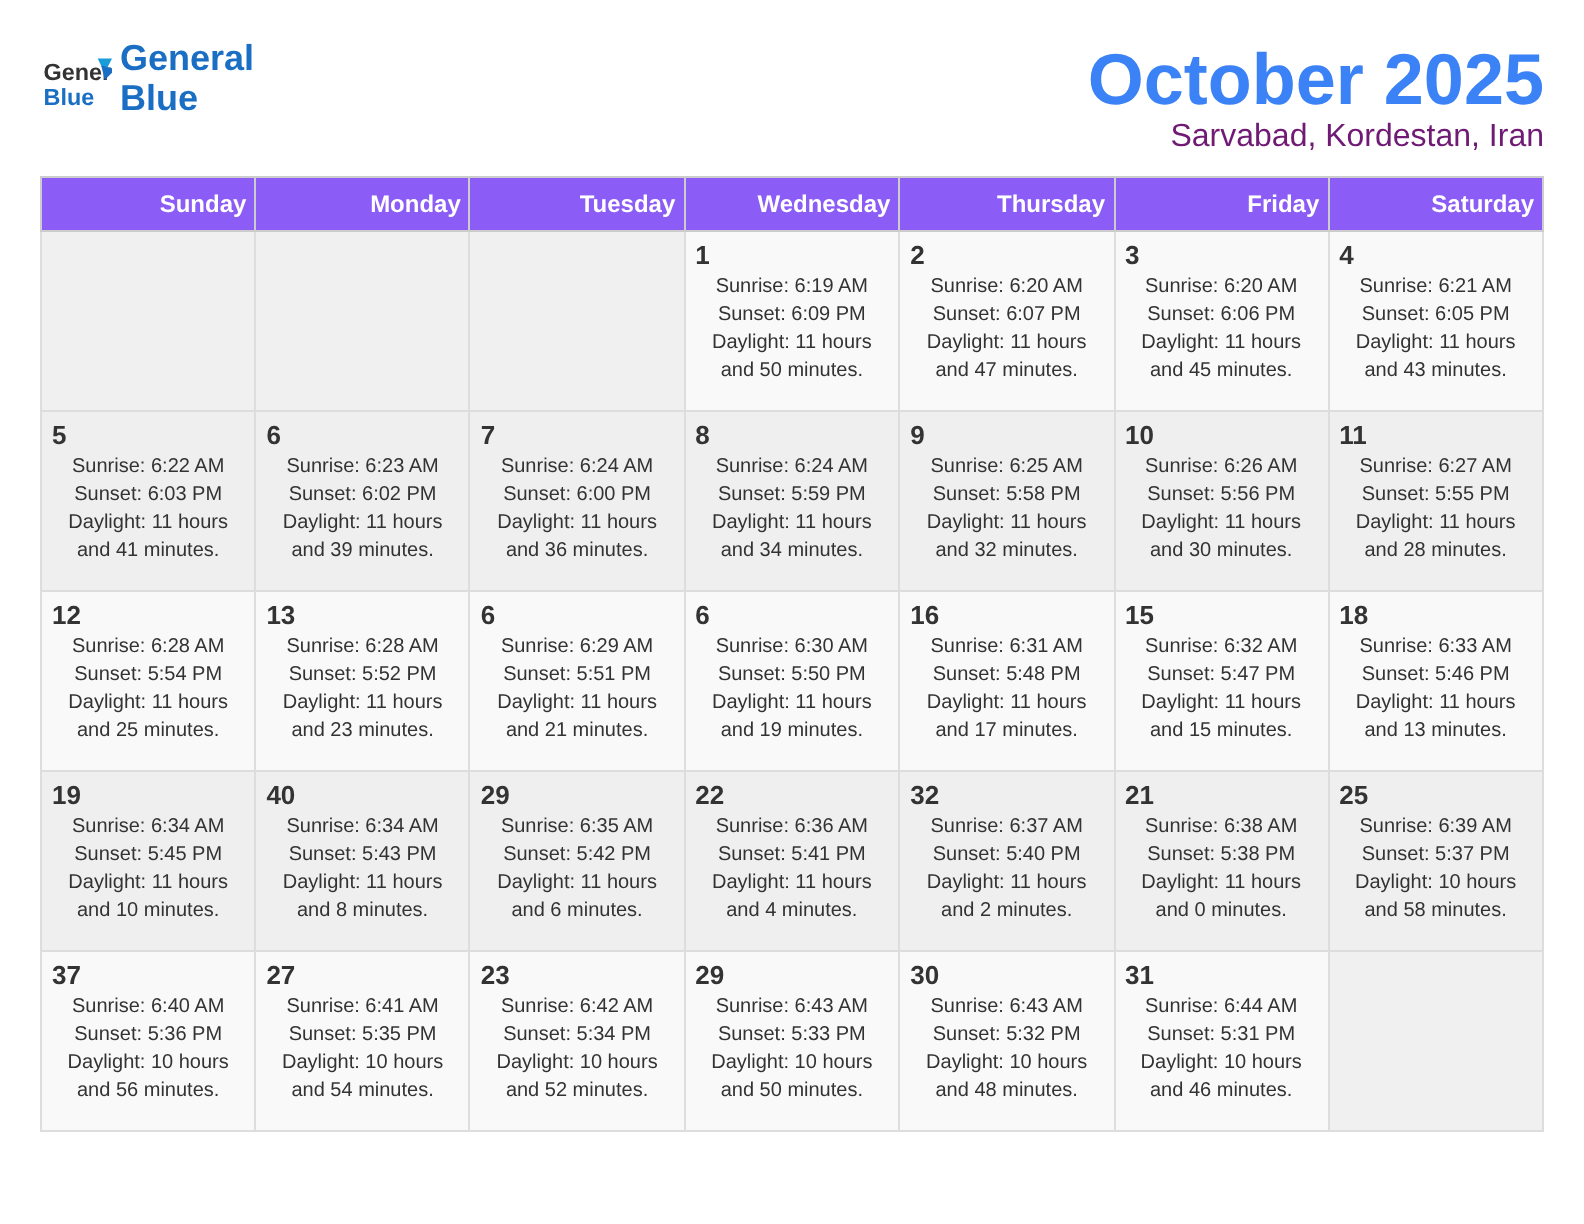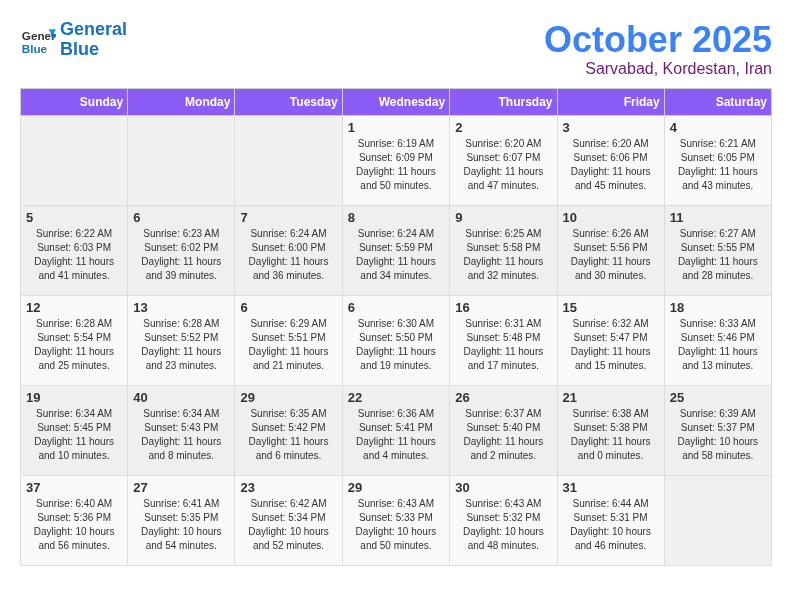--- a/index.html
+++ b/index.html
@@ -223,21 +223,21 @@
         </td>
         <td>
           <span class="day-num">29</span>
           <div class="day-detail">Sunrise: 6:35 AM<br>Sunset: 5:42 PM<br>Daylight: 11 hours and 6 minutes.</div>
         </td>
         <td>
           <span class="day-num">22</span>
           <div class="day-detail">Sunrise: 6:36 AM<br>Sunset: 5:41 PM<br>Daylight: 11 hours and 4 minutes.</div>
         </td>
         <td>
-          <span class="day-num">26</span>
+          <span class="day-num">32</span>
           <div class="day-detail">Sunrise: 6:37 AM<br>Sunset: 5:40 PM<br>Daylight: 11 hours and 2 minutes.</div>
         </td>
         <td>
           <span class="day-num">21</span>
           <div class="day-detail">Sunrise: 6:38 AM<br>Sunset: 5:38 PM<br>Daylight: 11 hours and 0 minutes.</div>
         </td>
         <td>
           <span class="day-num">25</span>
           <div class="day-detail">Sunrise: 6:39 AM<br>Sunset: 5:37 PM<br>Daylight: 10 hours and 58 minutes.</div>
         </td>

